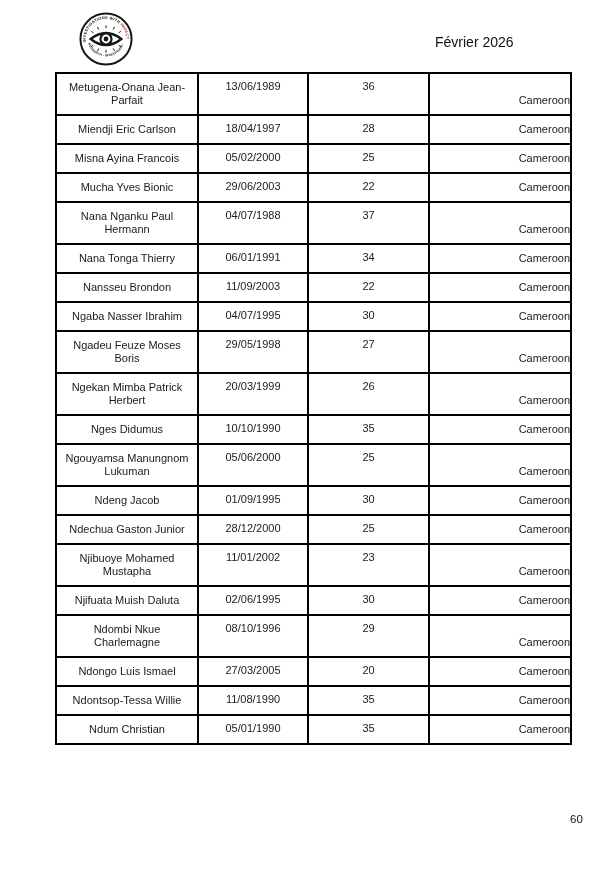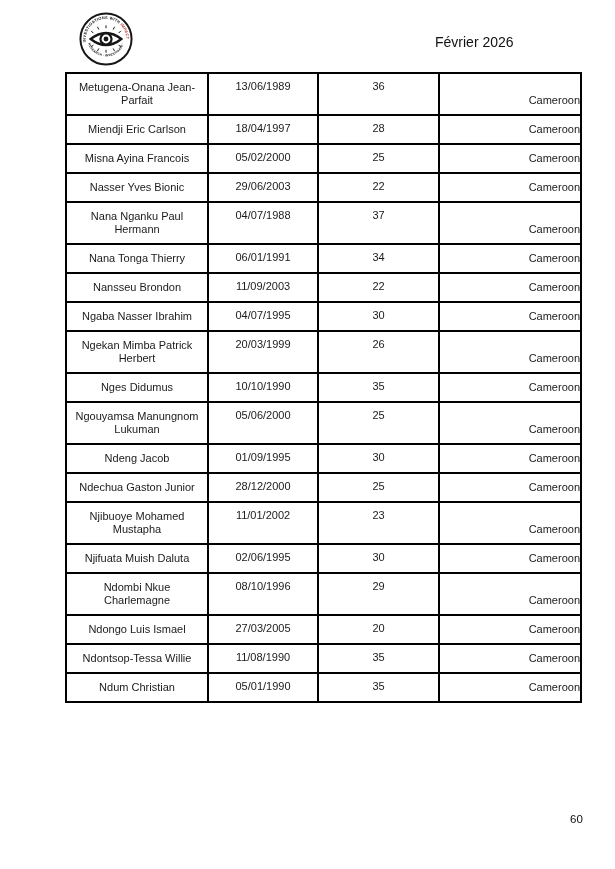--- a/index.html
+++ b/index.html
@@ -17,21 +17,21 @@
     font-size: 14px;
     color: #111;
   }
   .org-seal {
     position: absolute;
     left: 79px; top: 12px;
     width: 54px; height: 54px;
   }
   .member-table {
     position: absolute;
-    left: 65px; top: 72px;
+    left: 55px; top: 72px;
     width: 515px;
     border-collapse: collapse;
     table-layout: fixed;
   }
   .member-table td {
     border: 2px solid #000;
     text-align: center;
     font-size: 11px;
     line-height: 13px;
     color: #1a1a1a;
@@ -120,21 +120,21 @@
         <td class="age-cell">28</td>
         <td class="country-cell">Cameroon</td>
       </tr>
       <tr>
         <td class="name-cell">Misna Ayina Francois</td>
         <td class="dob-cell">05/02/2000</td>
         <td class="age-cell">25</td>
         <td class="country-cell">Cameroon</td>
       </tr>
       <tr>
-        <td class="name-cell">Nasser Yves Bionic</td>
+        <td class="name-cell">Mucha Yves Bionic</td>
         <td class="dob-cell">29/06/2003</td>
         <td class="age-cell">22</td>
         <td class="country-cell">Cameroon</td>
       </tr>
       <tr>
         <td class="name-cell">Nana Nganku Paul Hermann</td>
         <td class="dob-cell">04/07/1988</td>
         <td class="age-cell">37</td>
         <td class="country-cell">Cameroon</td>
       </tr>
@@ -150,20 +150,26 @@
         <td class="age-cell">22</td>
         <td class="country-cell">Cameroon</td>
       </tr>
       <tr>
         <td class="name-cell">Ngaba Nasser Ibrahim</td>
         <td class="dob-cell">04/07/1995</td>
         <td class="age-cell">30</td>
         <td class="country-cell">Cameroon</td>
       </tr>
       <tr>
+        <td class="name-cell">Ngadeu Feuze Moses Boris</td>
+        <td class="dob-cell">29/05/1998</td>
+        <td class="age-cell">27</td>
+        <td class="country-cell">Cameroon</td>
+      </tr>
+      <tr>
         <td class="name-cell">Ngekan Mimba Patrick Herbert</td>
         <td class="dob-cell">20/03/1999</td>
         <td class="age-cell">26</td>
         <td class="country-cell">Cameroon</td>
       </tr>
       <tr>
         <td class="name-cell">Nges Didumus</td>
         <td class="dob-cell">10/10/1990</td>
         <td class="age-cell">35</td>
         <td class="country-cell">Cameroon</td>

